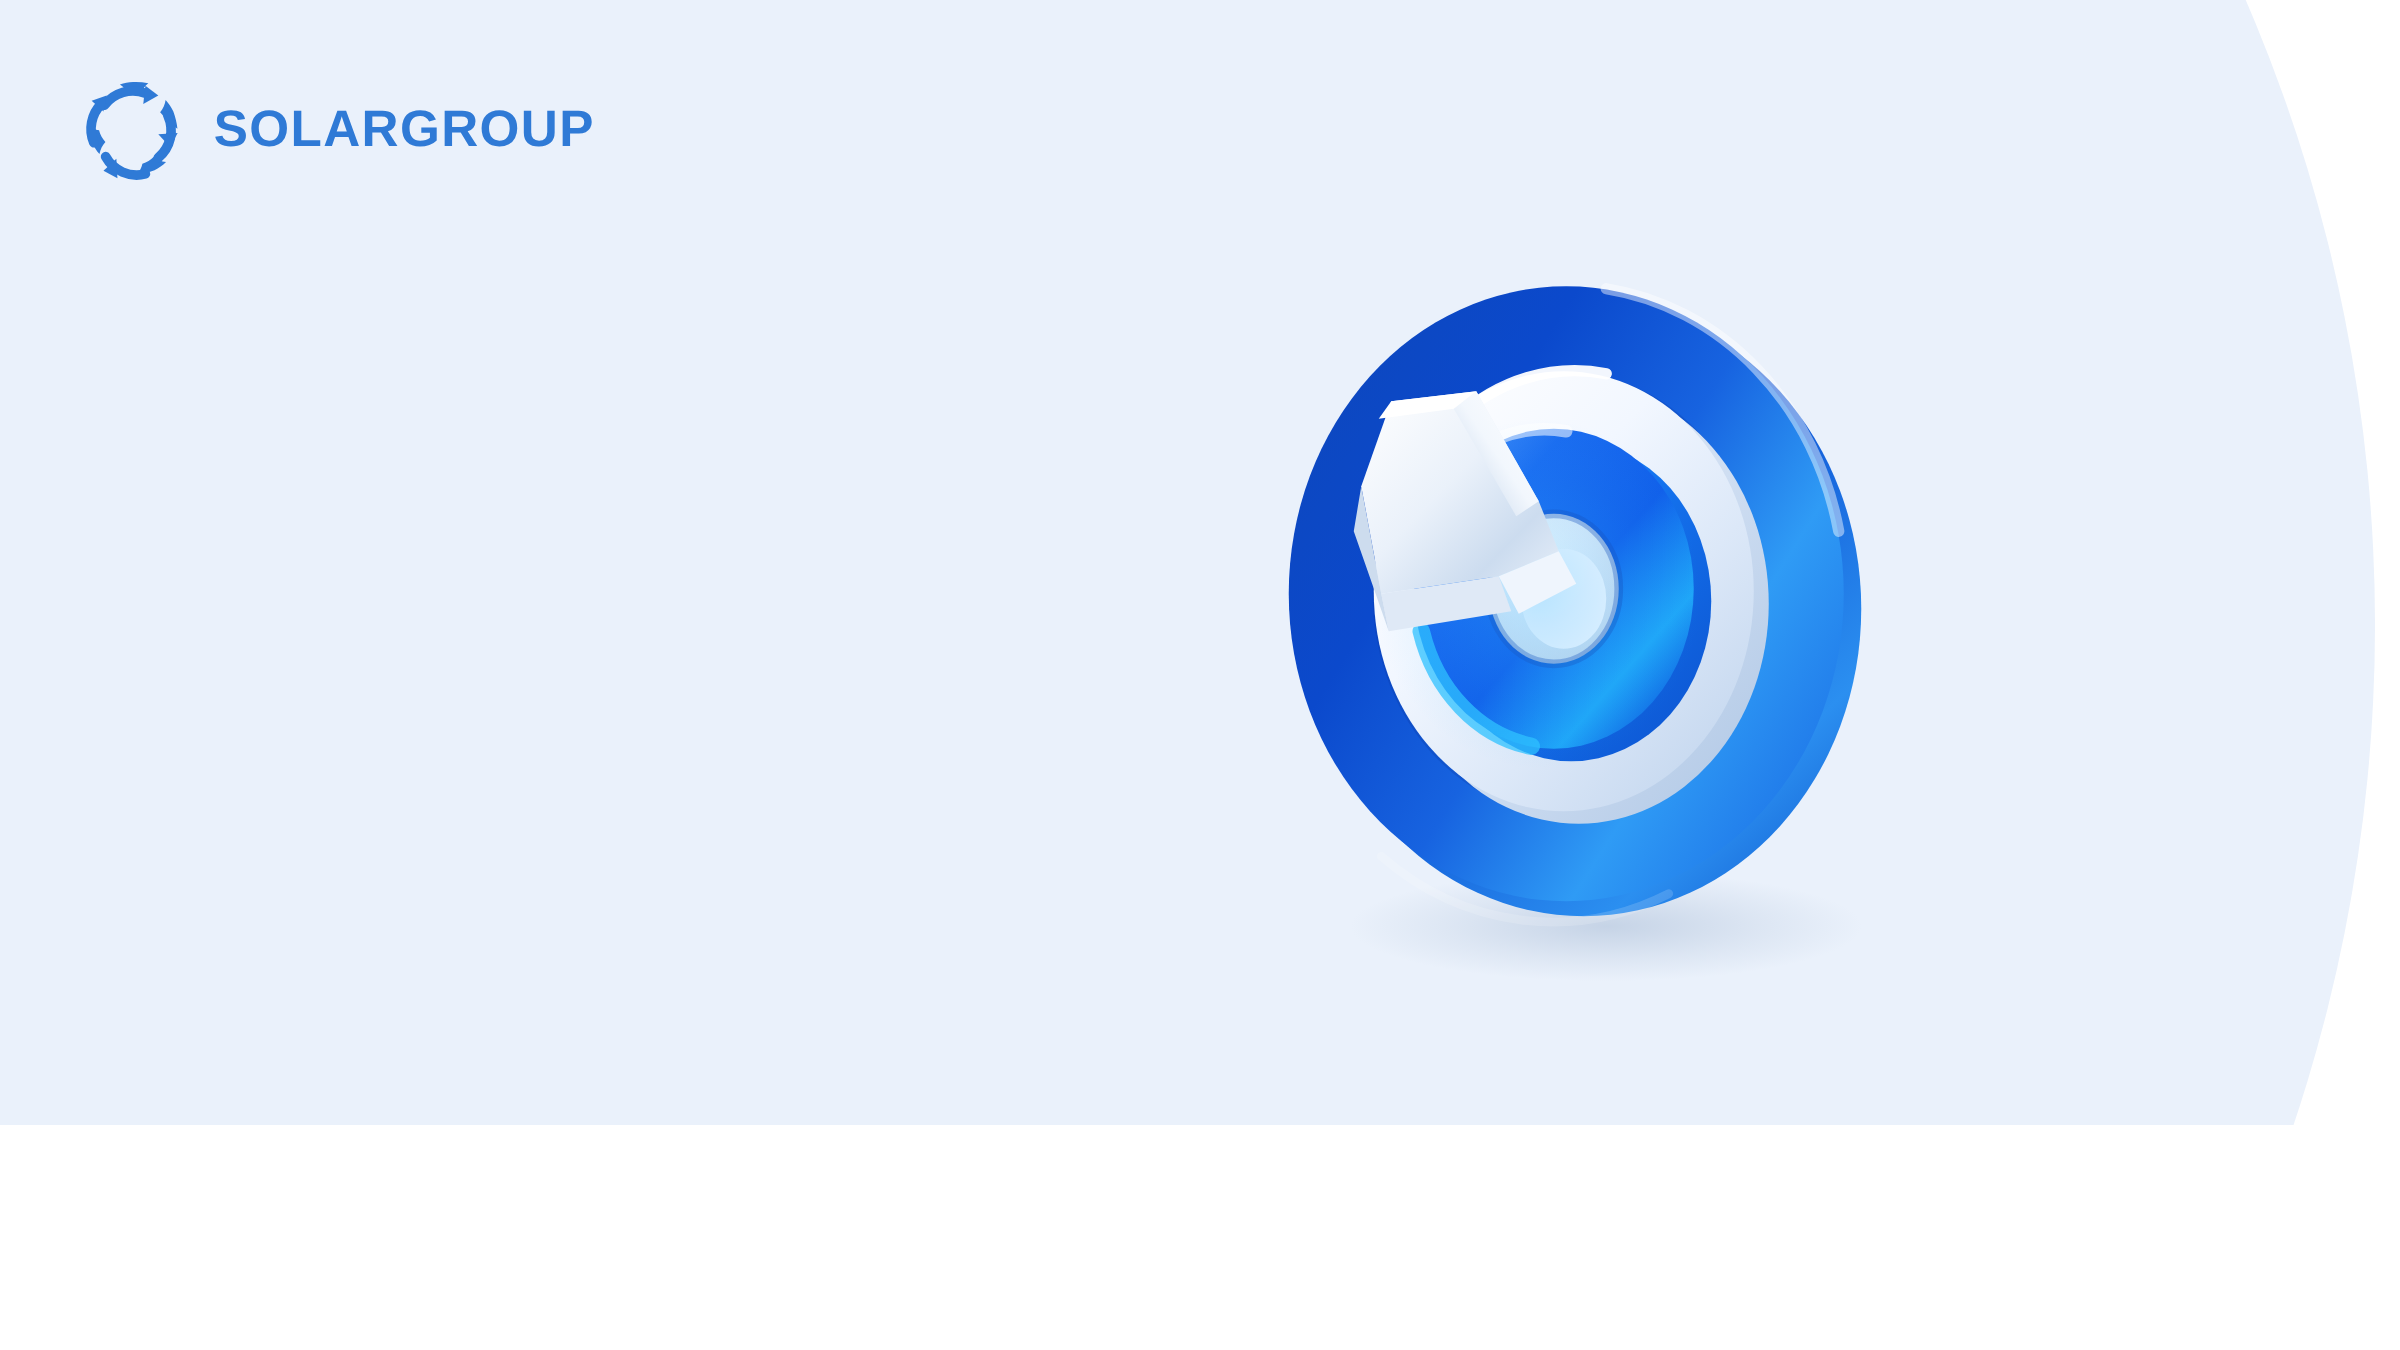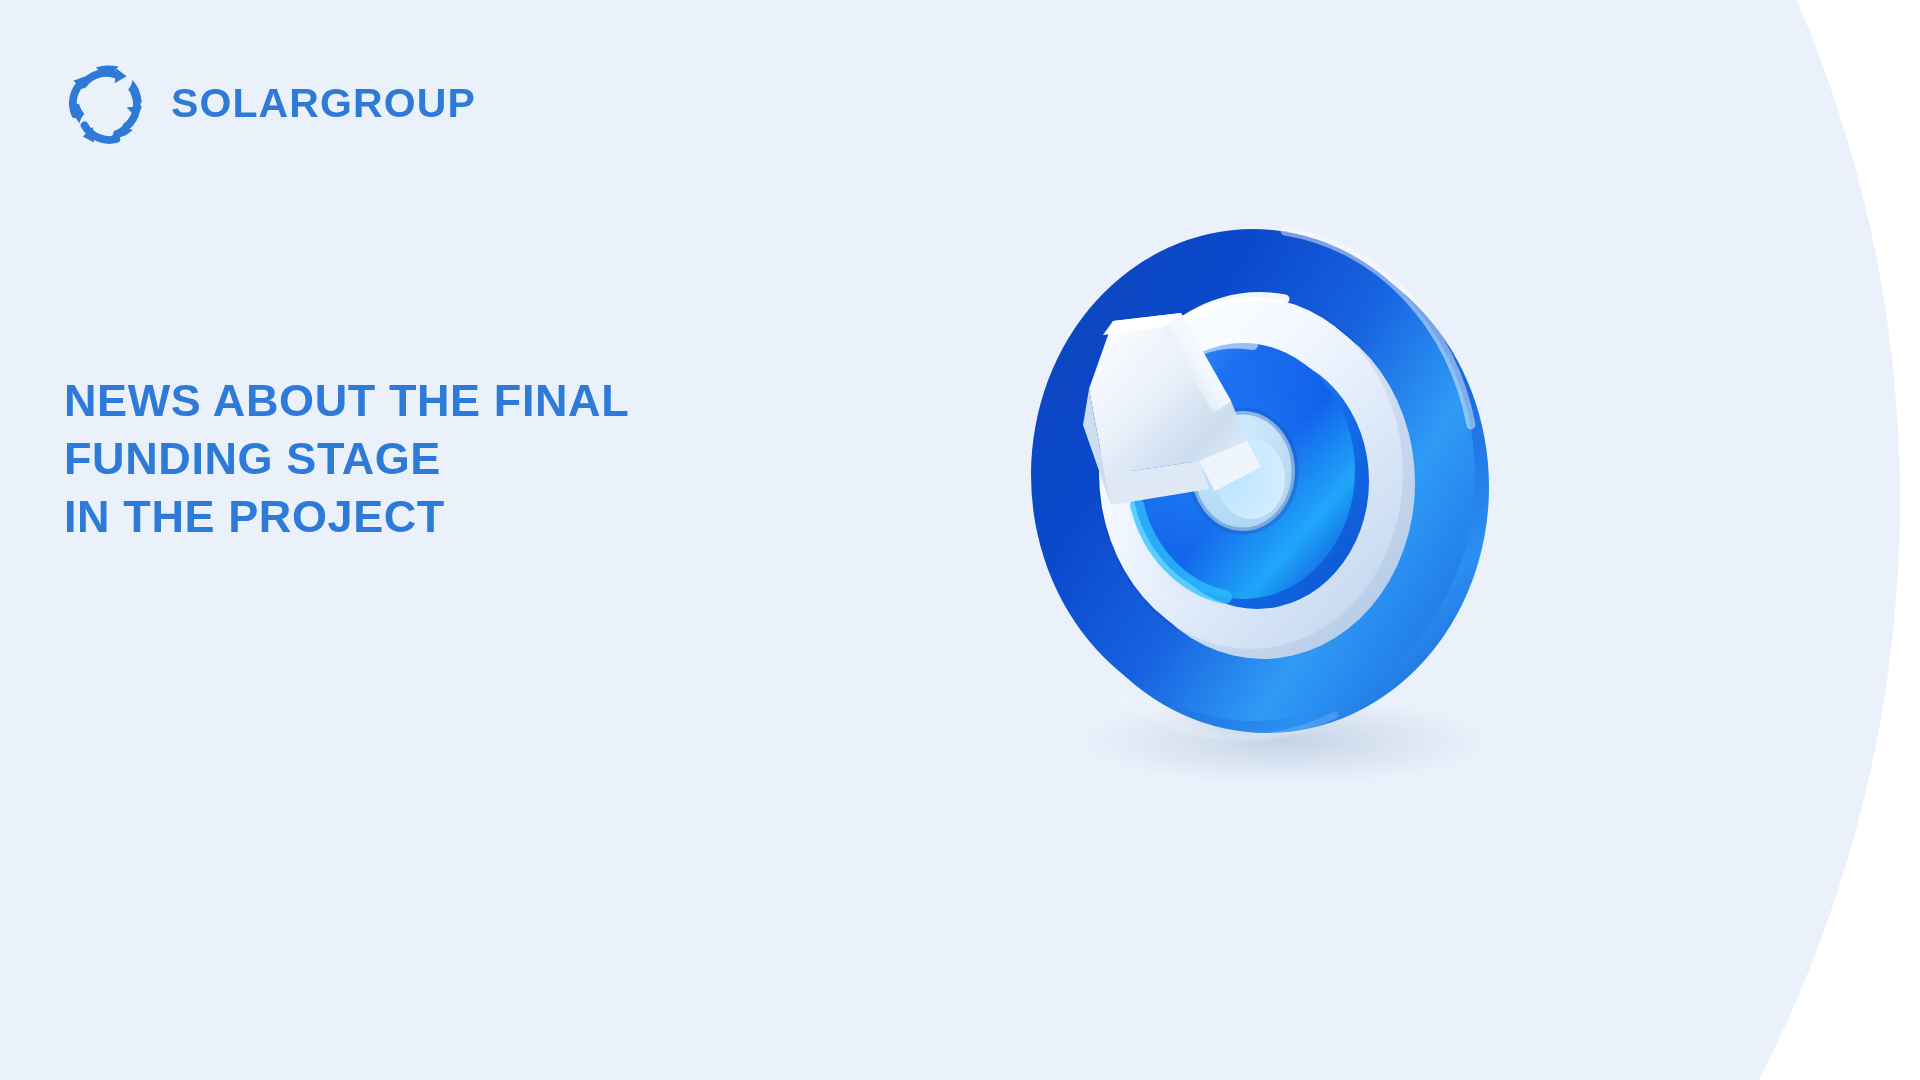--- a/index.html
+++ b/index.html
@@ -6,21 +6,21 @@
     margin: 0;
     padding: 0;
     width: 1920px;
     height: 1080px;
     overflow: hidden;
     background: #ffffff;
   }
   #slide {
     position: relative;
     width: 1920px;
-    height: 1080px;
+    height: 900px;
     background: #ffffff;
     font-family: "Liberation Sans", sans-serif;
     overflow: hidden;
   }
 
   
   .bg-white {
     position: absolute;
     inset: 0;
     background: #ffffff;
@@ -138,25 +138,20 @@
       <g fill="#2f7ad6">
         <path d="M62 10 l12 9 -14 8 z"></path>
         <path d="M92 54 l-7 13 -11 -12 z"></path>
         <path d="M36 96 l-13 -7 12 -11 z"></path>
         <path d="M12 24 l14 -5 -3 15 z"></path>
       </g>
     </svg>
     <div class="logo-text">SOLARGROUP</div>
   </div>
 
-  <div class="headline">
-    <div class="headline-line">NEWS ABOUT THE FINAL</div>
-    <div class="headline-line">FUNDING STAGE</div>
-    <div class="headline-line">IN THE PROJECT</div>
-  </div>
 
   <div class="artwork">
     <svg viewBox="0 0 540 620" xmlns="http://www.w3.org/2000/svg" aria-hidden="true">
       <defs>
 
         <linearGradient id="gOuter" x1="0" y1="0.15" x2="1" y2="0.85">
           <stop offset="0%" stop-color="#0d47bd"></stop>
           <stop offset="28%" stop-color="#0b49cc"></stop>
           <stop offset="52%" stop-color="#1763e0"></stop>
           <stop offset="74%" stop-color="#2f9bf5"></stop>

